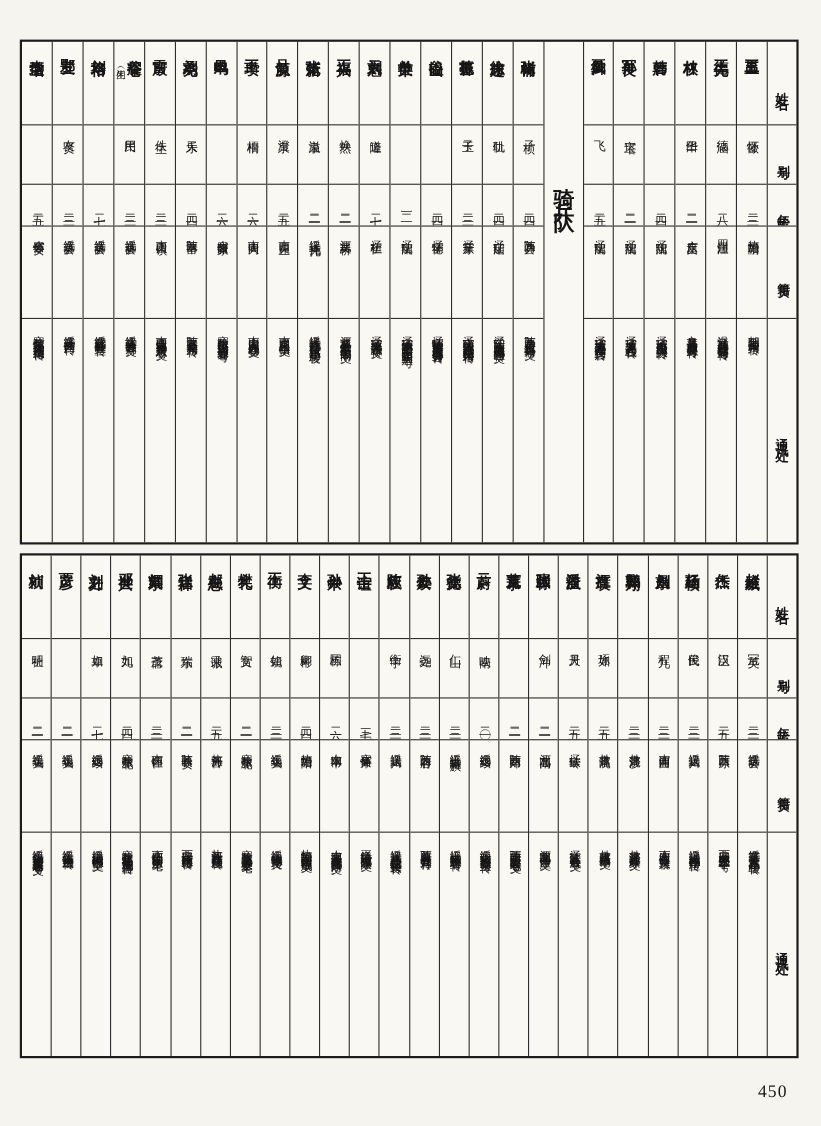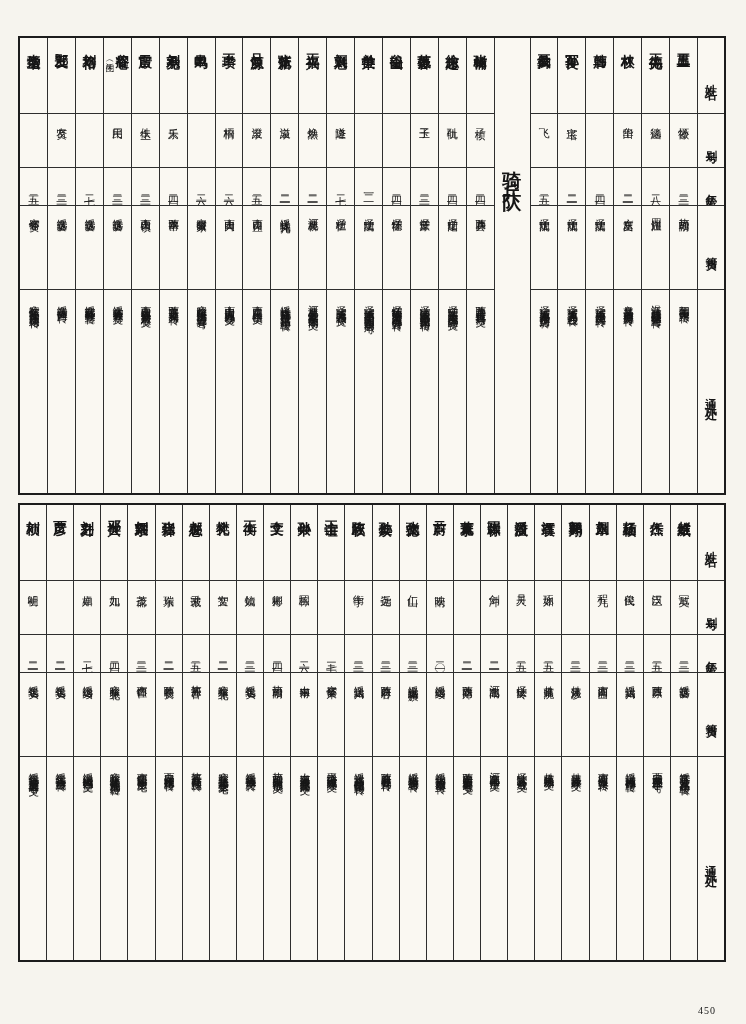--- a/index.html
+++ b/index.html
@@ -55,22 +55,22 @@
   .head .t-alias,.head .t-age,.head .t-native{font-size:11.5px;font-weight:700;letter-spacing:2px;}
   .head .t-addr{font-size:12px;font-weight:700;letter-spacing:5px;}
   .divider-cell{
     flex:1 1 auto;border-bottom:none;
     align-items:flex-start;padding-top:118px;
   }
   .divider-cell .vtext{
     font-size:19px;font-weight:700;letter-spacing:11px;
   }
   .page-number{
-    position:absolute;right:30px;bottom:8px;
-    font-size:10px;letter-spacing:1px;margin-left:12px;
+    position:absolute;right:30px;bottom:22px;
+    font-size:16px;letter-spacing:1px;margin-left:12px;
   }
 </style>
 </head>
 <body>
 
 <div class="page">
   <div class="roster" id="top-table">
       <div class="col header-col">
         <div class="cell b-name head">
           <div class="vtext t-name">姓名</div>

